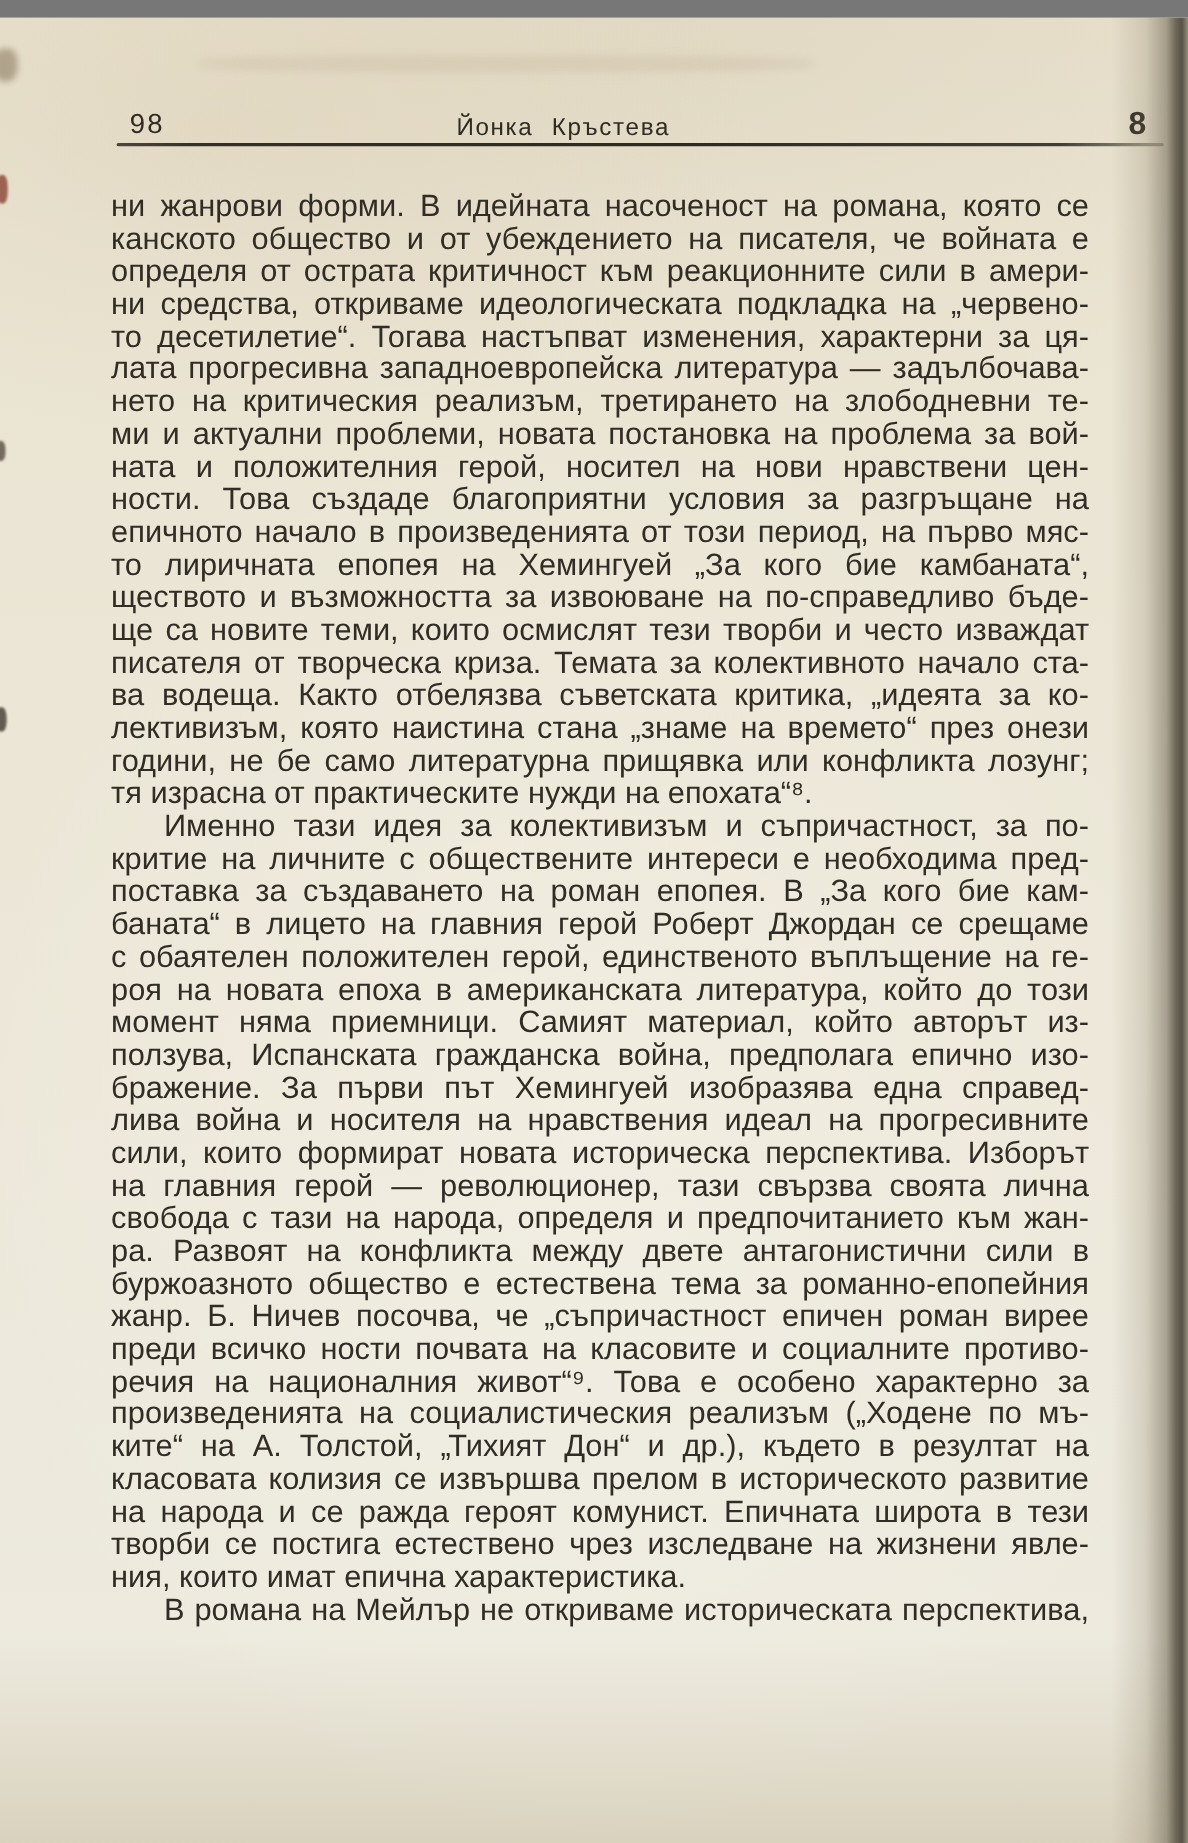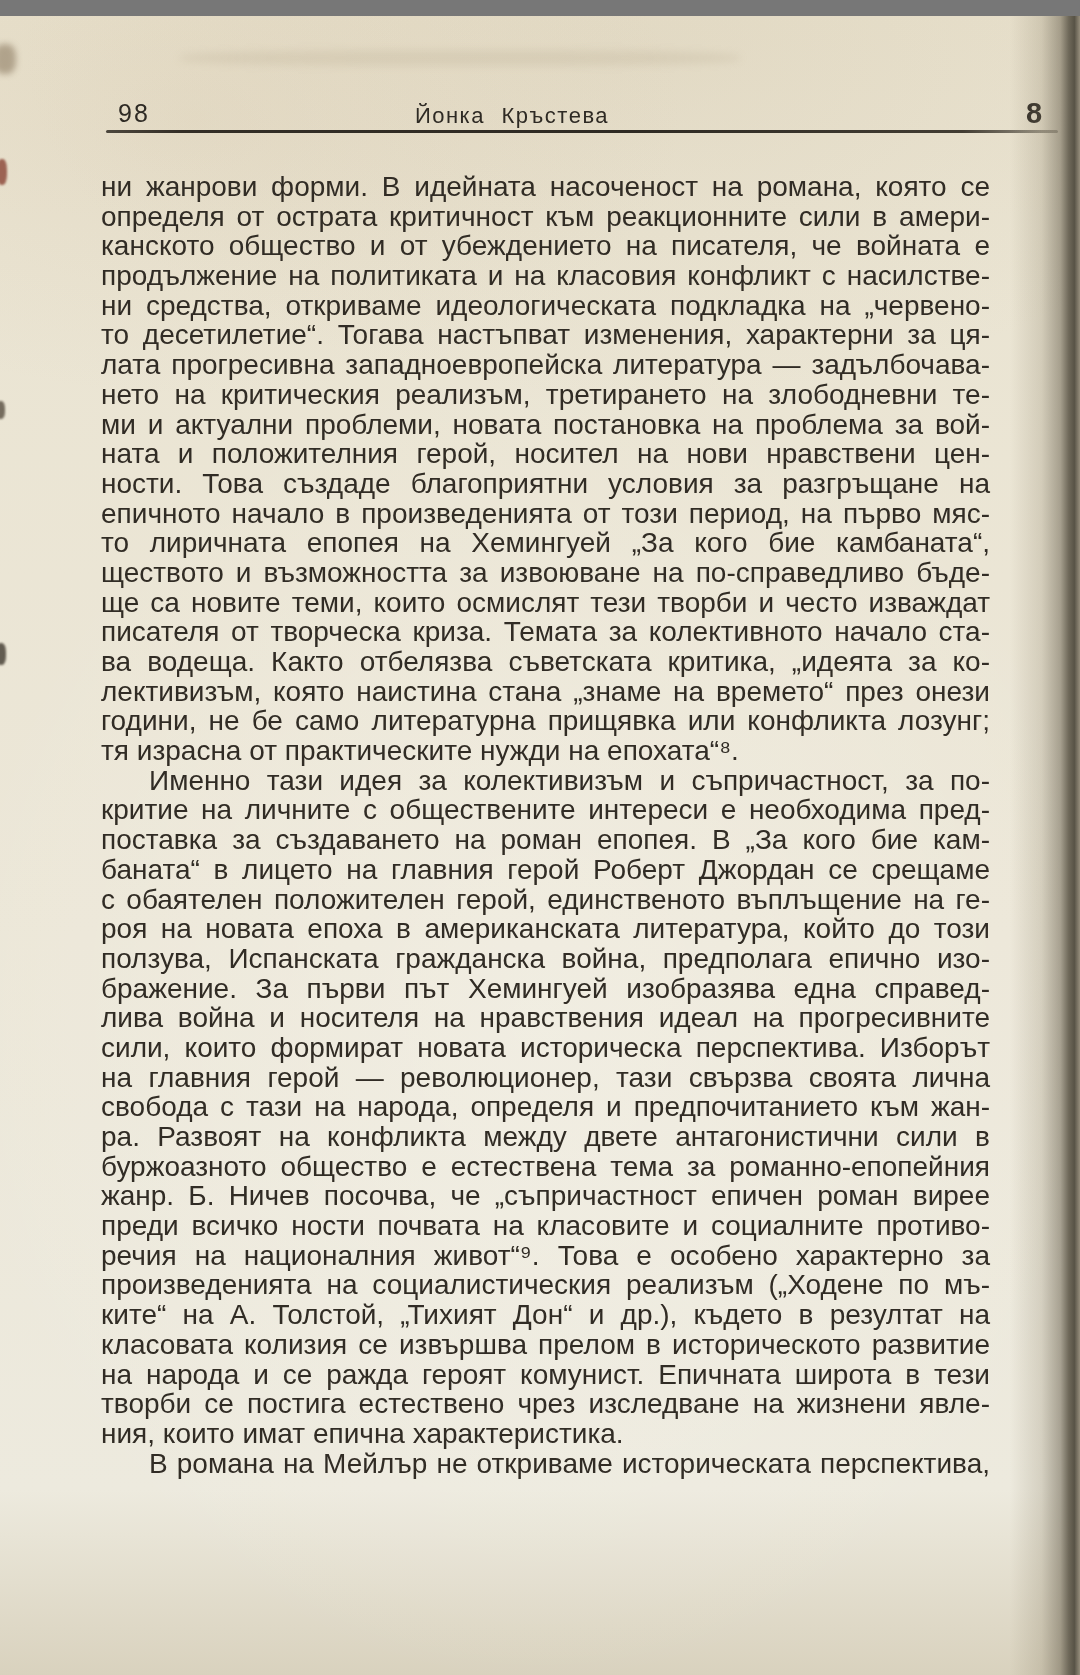--- a/index.html
+++ b/index.html
@@ -77,23 +77,22 @@
 <div class="page">
 
   <span class="header-pagenum">98</span>
   <span class="running-title">Йонка Кръстева</span>
   <span class="corner-mark">8</span>
   <div class="header-rule"></div>
 
   <div class="page-body">
       <div>
         <div class="line">ни жанрови форми. В идейната насоченост на романа, която се</div>
+        <div class="line">канското общество и от убеждението на писателя, че войната е</div>
         <div class="line">определя от острата критичност към реакционните сили в амери-</div>
-        <div class="line">канското общество и от убеждението на писателя, че войната е</div>
-        <div class="line">продължение на политиката и на класовия конфликт с насилстве-</div>
         <div class="line">ни средства, откриваме идеологическата подкладка на „червено-</div>
         <div class="line">то десетилетие“. Тогава настъпват изменения, характерни за ця-</div>
         <div class="line">лата прогресивна западноевропейска литература — задълбочава-</div>
         <div class="line">нето на критическия реализъм, третирането на злободневни те-</div>
         <div class="line">ми и актуални проблеми, новата постановка на проблема за вой-</div>
         <div class="line">ната и положителния герой, носител на нови нравствени цен-</div>
         <div class="line">ности. Това създаде благоприятни условия за разгръщане на</div>
         <div class="line">епичното начало в произведенията от този период, на първо мяс-</div>
         <div class="line">то лиричната епопея на Хемингуей „За кого бие камбаната“,</div>
         <div class="line">ществото и възможността за извоюване на по-справедливо бъде-</div>
@@ -104,20 +103,21 @@
         <div class="line">години, не бе само литературна прищявка или конфликта лозунг;</div>
         <div class="line last">тя израсна от практическите нужди на епохата“⁸.</div>
       </div>
       <div>
         <div class="line indent">Именно тази идея за колективизъм и съпричастност, за по-</div>
         <div class="line">критие на личните с обществените интереси е необходима пред-</div>
         <div class="line">поставка за създаването на роман епопея. В „За кого бие кам-</div>
         <div class="line">баната“ в лицето на главния герой Роберт Джордан се срещаме</div>
         <div class="line">с обаятелен положителен герой, единственото въплъщение на ге-</div>
         <div class="line">роя на новата епоха в американската литература, който до този</div>
+        <div class="line">момент няма приемници. Самият материал, който авторът из-</div>
         <div class="line">ползува, Испанската гражданска война, предполага епично изо-</div>
         <div class="line">бражение. За първи път Хемингуей изобразява една справед-</div>
         <div class="line">лива война и носителя на нравствения идеал на прогресивните</div>
         <div class="line">сили, които формират новата историческа перспектива. Изборът</div>
         <div class="line">на главния герой — революционер, тази свързва своята лична</div>
         <div class="line">свобода с тази на народа, определя и предпочитанието към жан-</div>
         <div class="line">ра. Развоят на конфликта между двете антагонистични сили в</div>
         <div class="line">буржоазното общество е естествена тема за романно-епопейния</div>
         <div class="line">жанр. Б. Ничев посочва, че „съпричастност епичен роман вирее</div>
         <div class="line">преди всичко ности почвата на класовите и социалните противо-</div>

